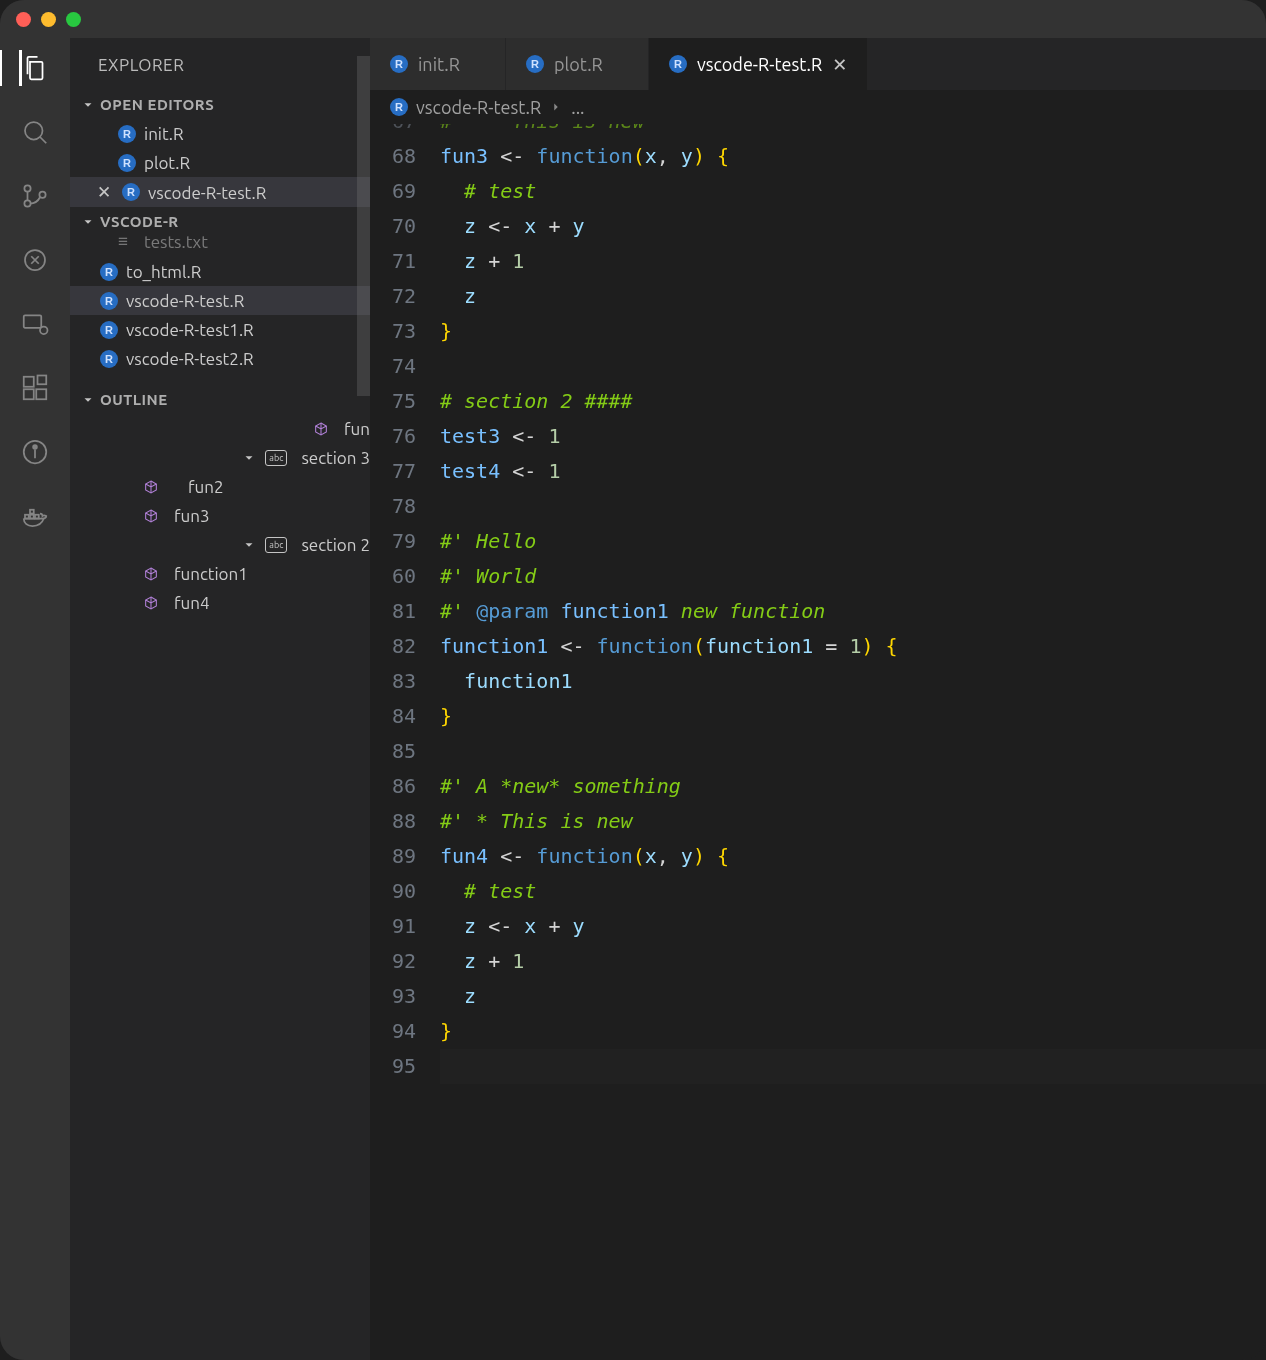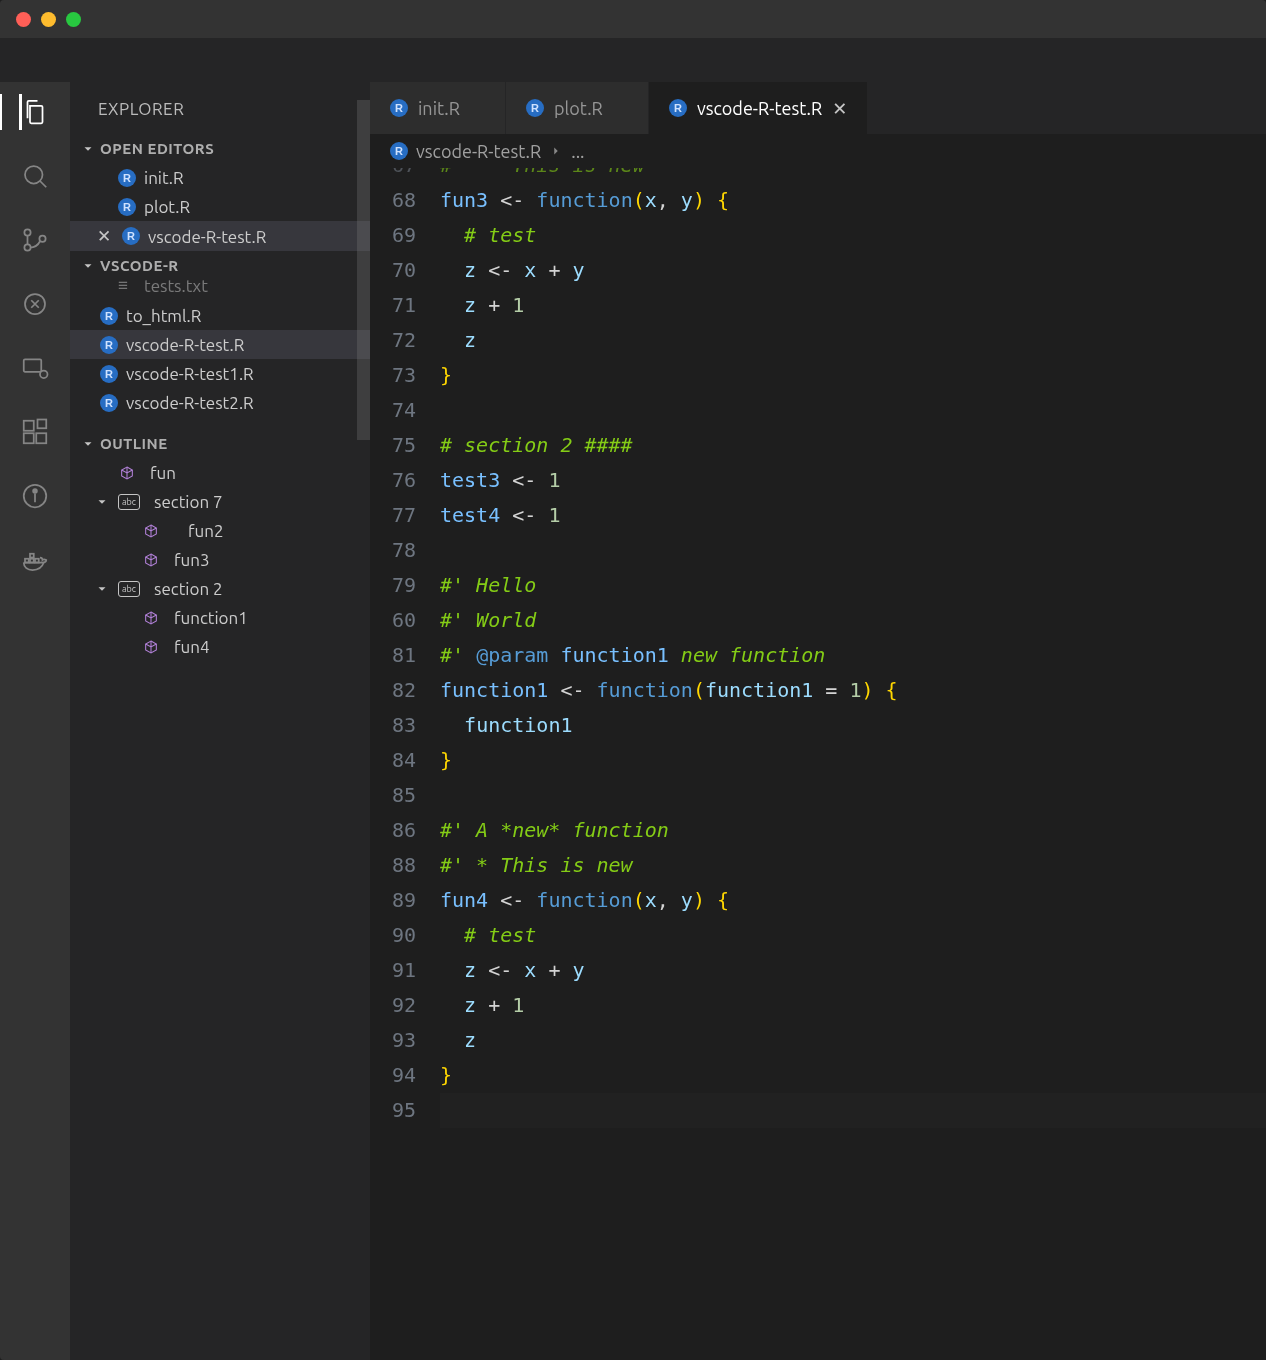--- a/index.html
+++ b/index.html
@@ -8,25 +8,24 @@
     font-family: -apple-system, "Segoe UI", Ubuntu, sans-serif;
     background: #1e1e1e;
     color: #cccccc;
     font-size: 16px;
     overflow: hidden;
   }
   .window {
     width: 1266px;
     height: 1360px;
     background: #252526;
-    border-radius: 4px;
+    border-radius: 24px;
     overflow: hidden;
     display: flex;
     flex-direction: column;
-    gap: 44px;
   }
   .titlebar {
     height: 38px;
     background: #333333;
     display: flex;
     align-items: center;
     padding-left: 16px;
     gap: 10px;
   }
   .traffic { width:15px; height:15px; border-radius:50%; }
@@ -121,21 +120,21 @@
     display:inline-flex; align-items:center; justify-content:center;
   }
   .r-icon::before{ content:"R"; font-family: sans-serif; font-weight:bold; color:#cfe2ff;}
   .cube-icon { color:#b180d7; width:18px; display:inline-flex; justify-content:center; }
   .abc-icon {
     width:22px; height:16px; border:1px solid #c5c5c5; border-radius:3px;
     font-size:9px; display:inline-flex; align-items:center; justify-content:center; color:#c5c5c5;
   }
   .abc-icon::before{content:"abc";}
   .outline-row { padding-left: 40px; }
-  .outline-row.level1 { padding-left: 48px; }
+  .outline-row.level1 { padding-left: 48px; justify-content: flex-end; }
   .outline-row.level2 { padding-left: 72px; }
 
   .editor-area {
     flex:1;
     display:flex;
     flex-direction:column;
     background:#1e1e1e;
     min-width:0;
   }
   .tabs {
@@ -343,21 +342,21 @@
             </span>
             <span style="margin-left: 6px;">fun</span>
           </div>
           <div class="outline-row level1" style="padding-left: 24px;">
             <span class="chev">
               <svg width="14" height="14" viewBox="0 0 16 16" fill="currentColor">
                 <path d="M4 6l4 4 4-4z"></path>
               </svg>
             </span>
             <span class="abc-icon"></span>
-            <span style="margin-left: 6px;">section 7</span>
+            <span style="margin-left: 6px;">section 3</span>
           </div>
           <div class="outline-row level2">
             <span class="cube-icon">
               <svg width="16" height="16" viewBox="0 0 24 24" fill="none" stroke="currentColor" stroke-width="1.6">
                 <path d="M12 3l8 4.5v9L12 21l-8-4.5v-9z"></path>
                 <path d="M12 3v18M4 7.5l8 4.5 8-4.5"></path>
               </svg>
             </span>
             <span style="margin-left: 20px;">fun2</span>
           </div>
@@ -441,21 +440,21 @@
           <div class="code-line"><div class="gutter">76</div><div class="code-text"><span class="c-blue">test3</span><span class="c-op"> &lt;- </span><span class="c-num">1</span></div></div>
           <div class="code-line"><div class="gutter">77</div><div class="code-text"><span class="c-blue">test4</span><span class="c-op"> &lt;- </span><span class="c-num">1</span></div></div>
           <div class="code-line"><div class="gutter">78</div><div class="code-text"></div></div>
           <div class="code-line"><div class="gutter">79</div><div class="code-text"><span class="c-comment">#' Hello</span></div></div>
           <div class="code-line"><div class="gutter">60</div><div class="code-text"><span class="c-comment">#' World</span></div></div>
           <div class="code-line"><div class="gutter">81</div><div class="code-text"><span class="c-comment">#' </span><span class="c-tag">@param</span><span class="c-op"> </span><span class="c-blue">function1</span><span class="c-comment"> new function</span></div></div>
           <div class="code-line"><div class="gutter">82</div><div class="code-text"><span class="c-blue">function1</span><span class="c-op"> &lt;- </span><span class="c-tag">function</span><span class="c-paren-y">(</span><span class="c-lblue">function1</span><span class="c-op"> = </span><span class="c-num">1</span><span class="c-paren-y">)</span><span class="c-op"> </span><span class="c-paren-y">{</span></div></div>
           <div class="code-line"><div class="gutter">83</div><div class="code-text"><span>  </span><span class="c-lblue">function1</span></div></div>
           <div class="code-line"><div class="gutter">84</div><div class="code-text"><span class="c-paren-y">}</span></div></div>
           <div class="code-line"><div class="gutter">85</div><div class="code-text"></div></div>
-          <div class="code-line"><div class="gutter">86</div><div class="code-text"><span class="c-comment">#' A *new* function</span></div></div>
+          <div class="code-line"><div class="gutter">86</div><div class="code-text"><span class="c-comment">#' A *new* something</span></div></div>
           <div class="code-line"><div class="gutter">88</div><div class="code-text"><span class="c-comment">#' * This is new</span></div></div>
           <div class="code-line"><div class="gutter">89</div><div class="code-text"><span class="c-blue">fun4</span><span class="c-op"> &lt;- </span><span class="c-tag">function</span><span class="c-paren-y">(</span><span class="c-lblue">x</span><span class="c-op">, </span><span class="c-lblue">y</span><span class="c-paren-y">)</span><span class="c-op"> </span><span class="c-paren-y">{</span></div></div>
           <div class="code-line"><div class="gutter">90</div><div class="code-text"><span>  </span><span class="c-comment"># test</span></div></div>
           <div class="code-line"><div class="gutter">91</div><div class="code-text"><span>  </span><span class="c-lblue">z</span><span class="c-op"> &lt;- </span><span class="c-lblue">x</span><span class="c-op"> + </span><span class="c-lblue">y</span></div></div>
           <div class="code-line"><div class="gutter">92</div><div class="code-text"><span>  </span><span class="c-lblue">z</span><span class="c-op"> + </span><span class="c-num">1</span></div></div>
           <div class="code-line"><div class="gutter">93</div><div class="code-text"><span>  </span><span class="c-lblue">z</span></div></div>
           <div class="code-line"><div class="gutter">94</div><div class="code-text"><span class="c-paren-y">}</span></div></div>
           <div class="code-line cursor-line"><div class="gutter">95</div><div class="code-text"></div></div>
         </div>
     </div>

